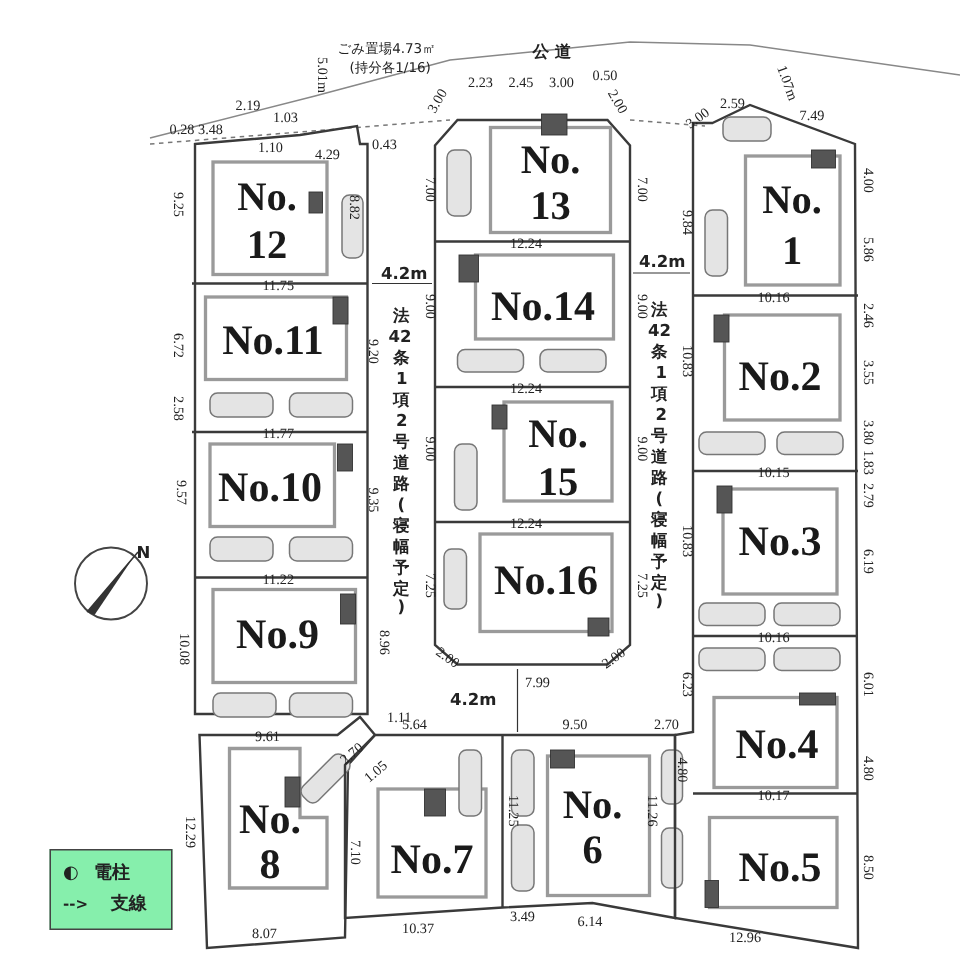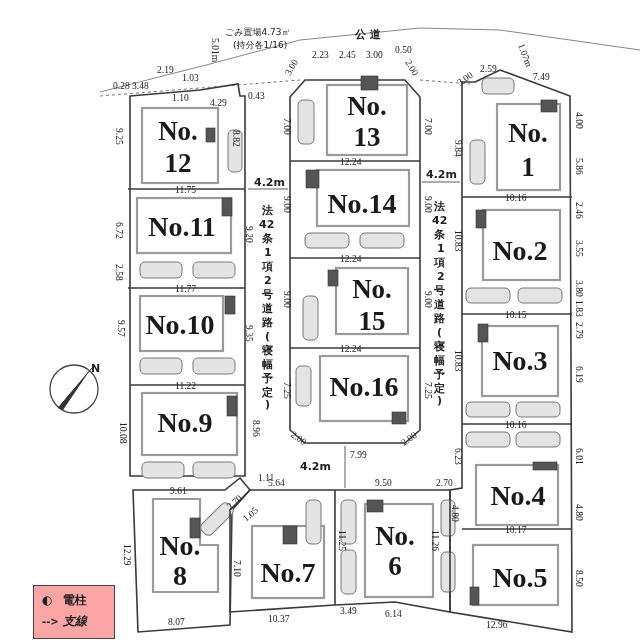--- a/index.html
+++ b/index.html
@@ -9,22 +9,22 @@
   .bd { stroke:#3a3a3a; stroke-width:1.6; fill:none; }
   .road { stroke:#888; stroke-width:1; fill:none; }
   .dash { stroke:#777; stroke-width:1; fill:none; stroke-dasharray:3 3; }
   .house { stroke:#9a9a9a; stroke-width:2.2; fill:#ffffff; }
   .lotno { font-family:"Liberation Serif","DejaVu Serif",serif; font-weight:bold; fill:#1a1a1a; }
   .dim { font-family:"Liberation Serif","DejaVu Serif",serif; font-size:9.5px; fill:#222; }
   .note { font-family:"DejaVu Sans","Liberation Sans",sans-serif; font-size:9px; fill:#222; }
   .roadlbl { font-family:"DejaVu Sans","Liberation Sans",sans-serif; font-size:11px; fill:#222; font-weight:bold; }
   .car { fill:#e4e4e4; stroke:#777; stroke-width:1; }
   .meter { fill:#555; stroke:#333; stroke-width:0.6; }
-  .legend-box { position:absolute; left:33px; top:585px; width:80px; height:52px;
-                border:1.3px solid #444; background:#fca5a5; }
+  .legend-box { position:absolute; left:33px; top:566px; width:80px; height:52px;
+                border:1.3px solid #444; background:#86efac; }
   .legend-row { position:absolute; left:8px; font-family:"DejaVu Sans","Liberation Sans",sans-serif;
                 font-size:12px; font-weight:bold; color:#222; }
 </style>
 </head>
 <body>
 
 <svg id="plan" viewBox="0 0 640 640" xmlns="http://www.w3.org/2000/svg">
 
   <path class="road" d="M100,92 L210,64 L300,40 L420,28 L500,30 L640,50"></path>
   <path class="dash" d="M100,96 L300,80 M420,80 L470,84"></path>
@@ -332,15 +332,15 @@
   </g>
 </svg>
 
 <div class="legend-box">
   <div class="legend-row" style="top:6px;">
     <span>◐</span>
     <span style="margin-left:6px;">電柱</span>
   </div>
   <div class="legend-row" style="top:27px;">
     <span style="font-size:10px;">--&gt;</span>
-    <span style="margin-left:0;font-style:italic;">支線</span>
+    <span style="margin-left:11px;">支線</span>
   </div>
 </div>
 
 </body></html>

